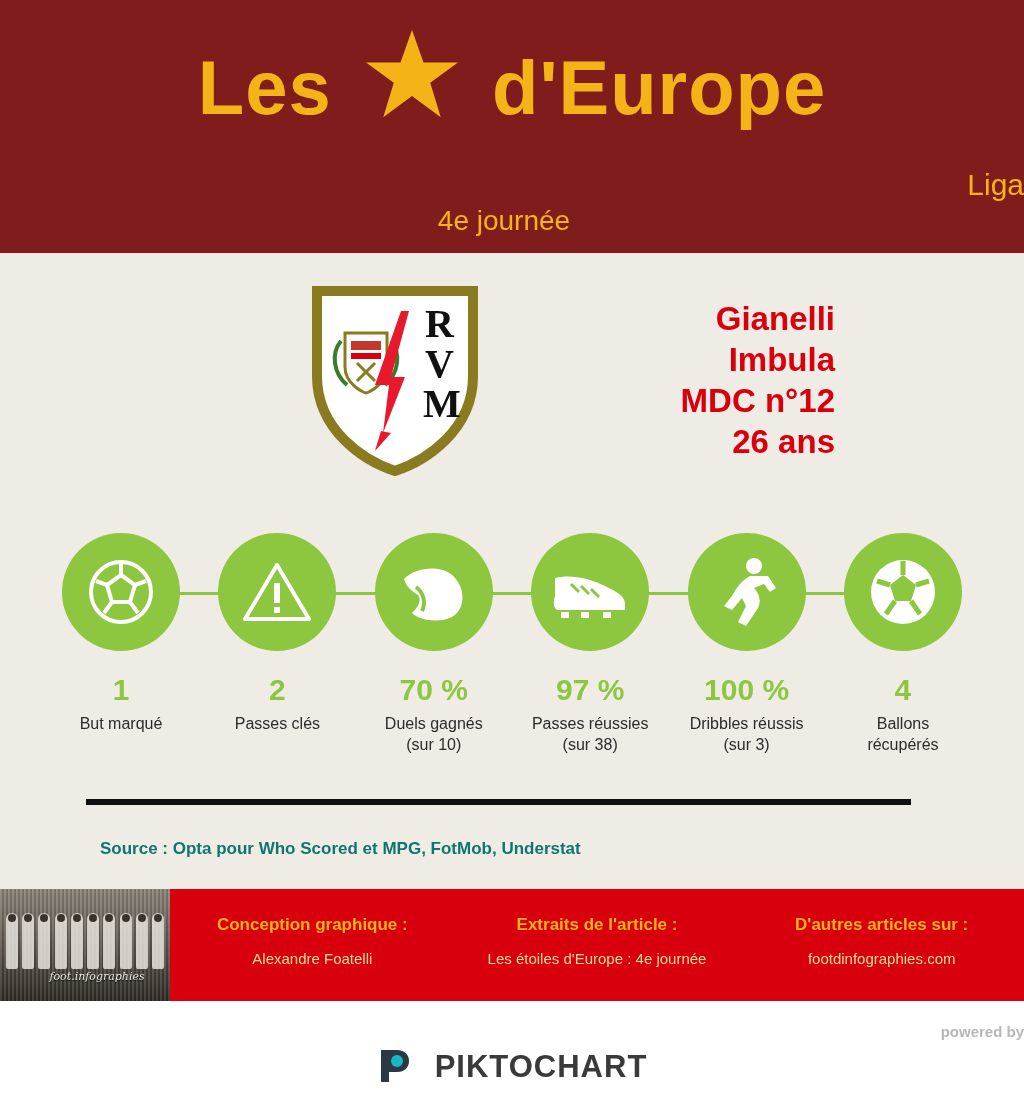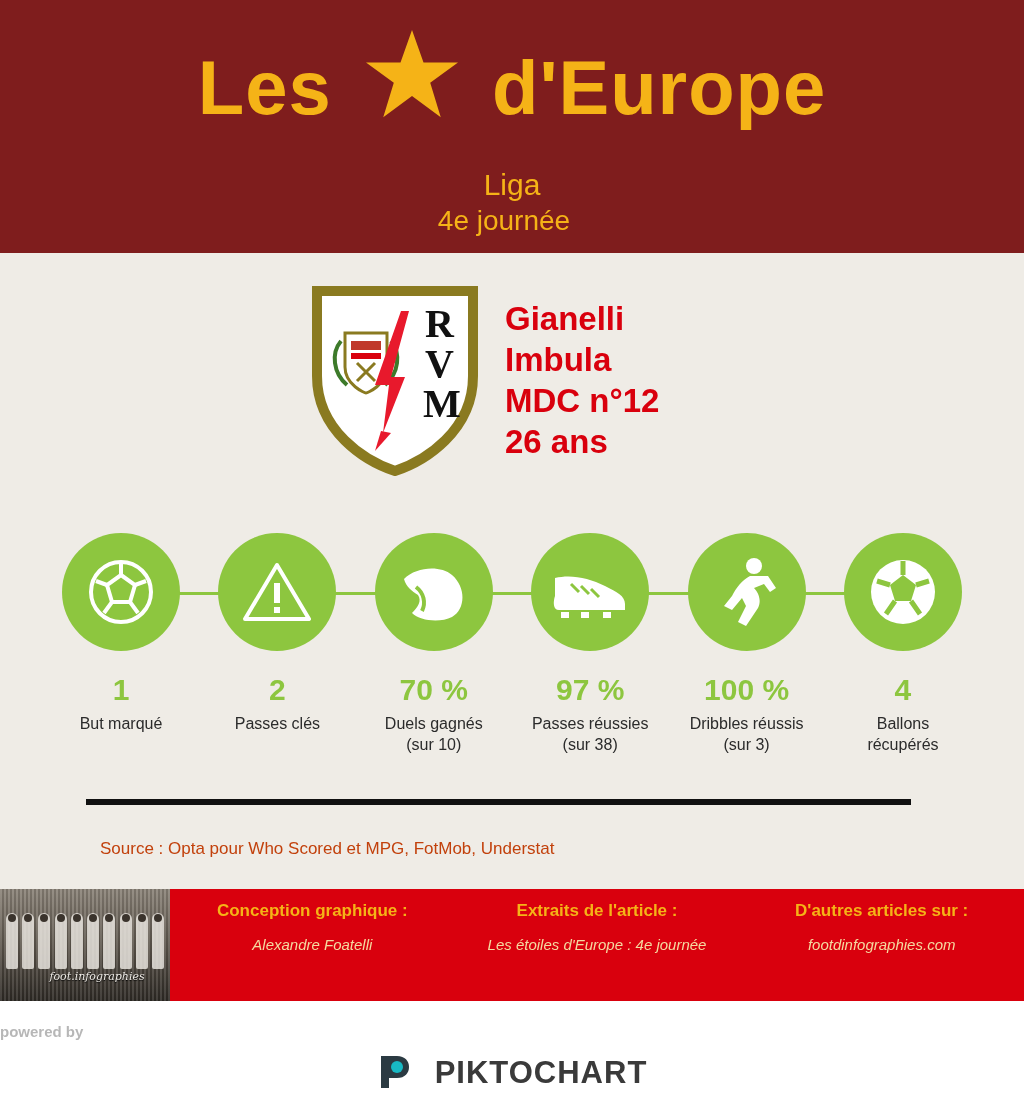--- a/index.html
+++ b/index.html
@@ -42,21 +42,21 @@
   }
   .header-title .star {
     display: inline-block;
     vertical-align: -6px;
     margin: 0 10px;
   }
   .header-sub1 {
     position: absolute;
     left: 0; top: 168px;
     width: 1024px;
-    text-align: center;
+    text-align: right;
     font-size: 30px;
     color: #f5b317;
   }
   .header-sub2 {
     position: absolute;
     left: 0; top: 205px;
     width: 1008px;
     text-align: center;
     font-size: 28px;
     color: #f5b317;
@@ -74,21 +74,21 @@
   .crest {
     position: absolute;
     left: 305px; top: 28px;
     width: 180px; height: 195px;
   }
 
   .player-info {
     position: absolute;
     left: 505px; top: 45px;
     width: 330px;
-    text-align: left;
+    text-align: right;
     color: #d9000d;
     font-size: 33px;
     font-weight: bold;
     line-height: 41px;
   }
 
   
   .stat-line {
     position: absolute;
     left: 120px; top: 339px;
@@ -138,21 +138,22 @@
     position: absolute;
     left: 86px; top: 546px;
     width: 825px;
     height: 6px;
     background: #111111;
   }
   .source {
     position: absolute;
     left: 100px; top: 586px;
     font-size: 17px;
-    color: #c2410c;
+    color: #0f766e;
+    font-weight: bold;
   }
 
   
   .footer {
     position: absolute;
     left: 0; top: 889px;
     width: 1024px;
     height: 112px;
     background: #d9000d;
   }
@@ -204,52 +205,51 @@
   .footer-cols {
     position: absolute;
     left: 170px; top: 0;
     width: 854px;
     height: 112px;
     display: flex;
   }
   .fcol {
     flex: 1;
     text-align: center;
-    padding-top: 12px;
+    padding-top: 26px;
   }
   .fcol .ftitle {
     color: #f5b317;
     font-size: 17px;
     font-weight: bold;
   }
   .fcol .fvalue {
     margin-top: 14px;
     color: #f5d9a0;
     font-size: 15px;
     line-height: 20px;
-    font-style: italic;
   }
 
   
   .powered {
     position: absolute;
     left: 0; top: 1001px;
     width: 1024px;
     height: 101px;
     background: #ffffff;
-    text-align: left;
+    text-align: right;
   }
   .powered-label {
     margin-top: 22px;
     font-size: 15px;
     font-weight: bold;
     color: #b7b7b7;
   }
   .powered-brand {
-    margin-top: 12px;
+    margin-top: 6px;
     display: flex;
     align-items: center;
     justify-content: center;
     gap: 24px;
   }
   .powered-brand .word {
     font-size: 31px;
     font-weight: bold;
     color: #3a3a3a;
     letter-spacing: 1px;

